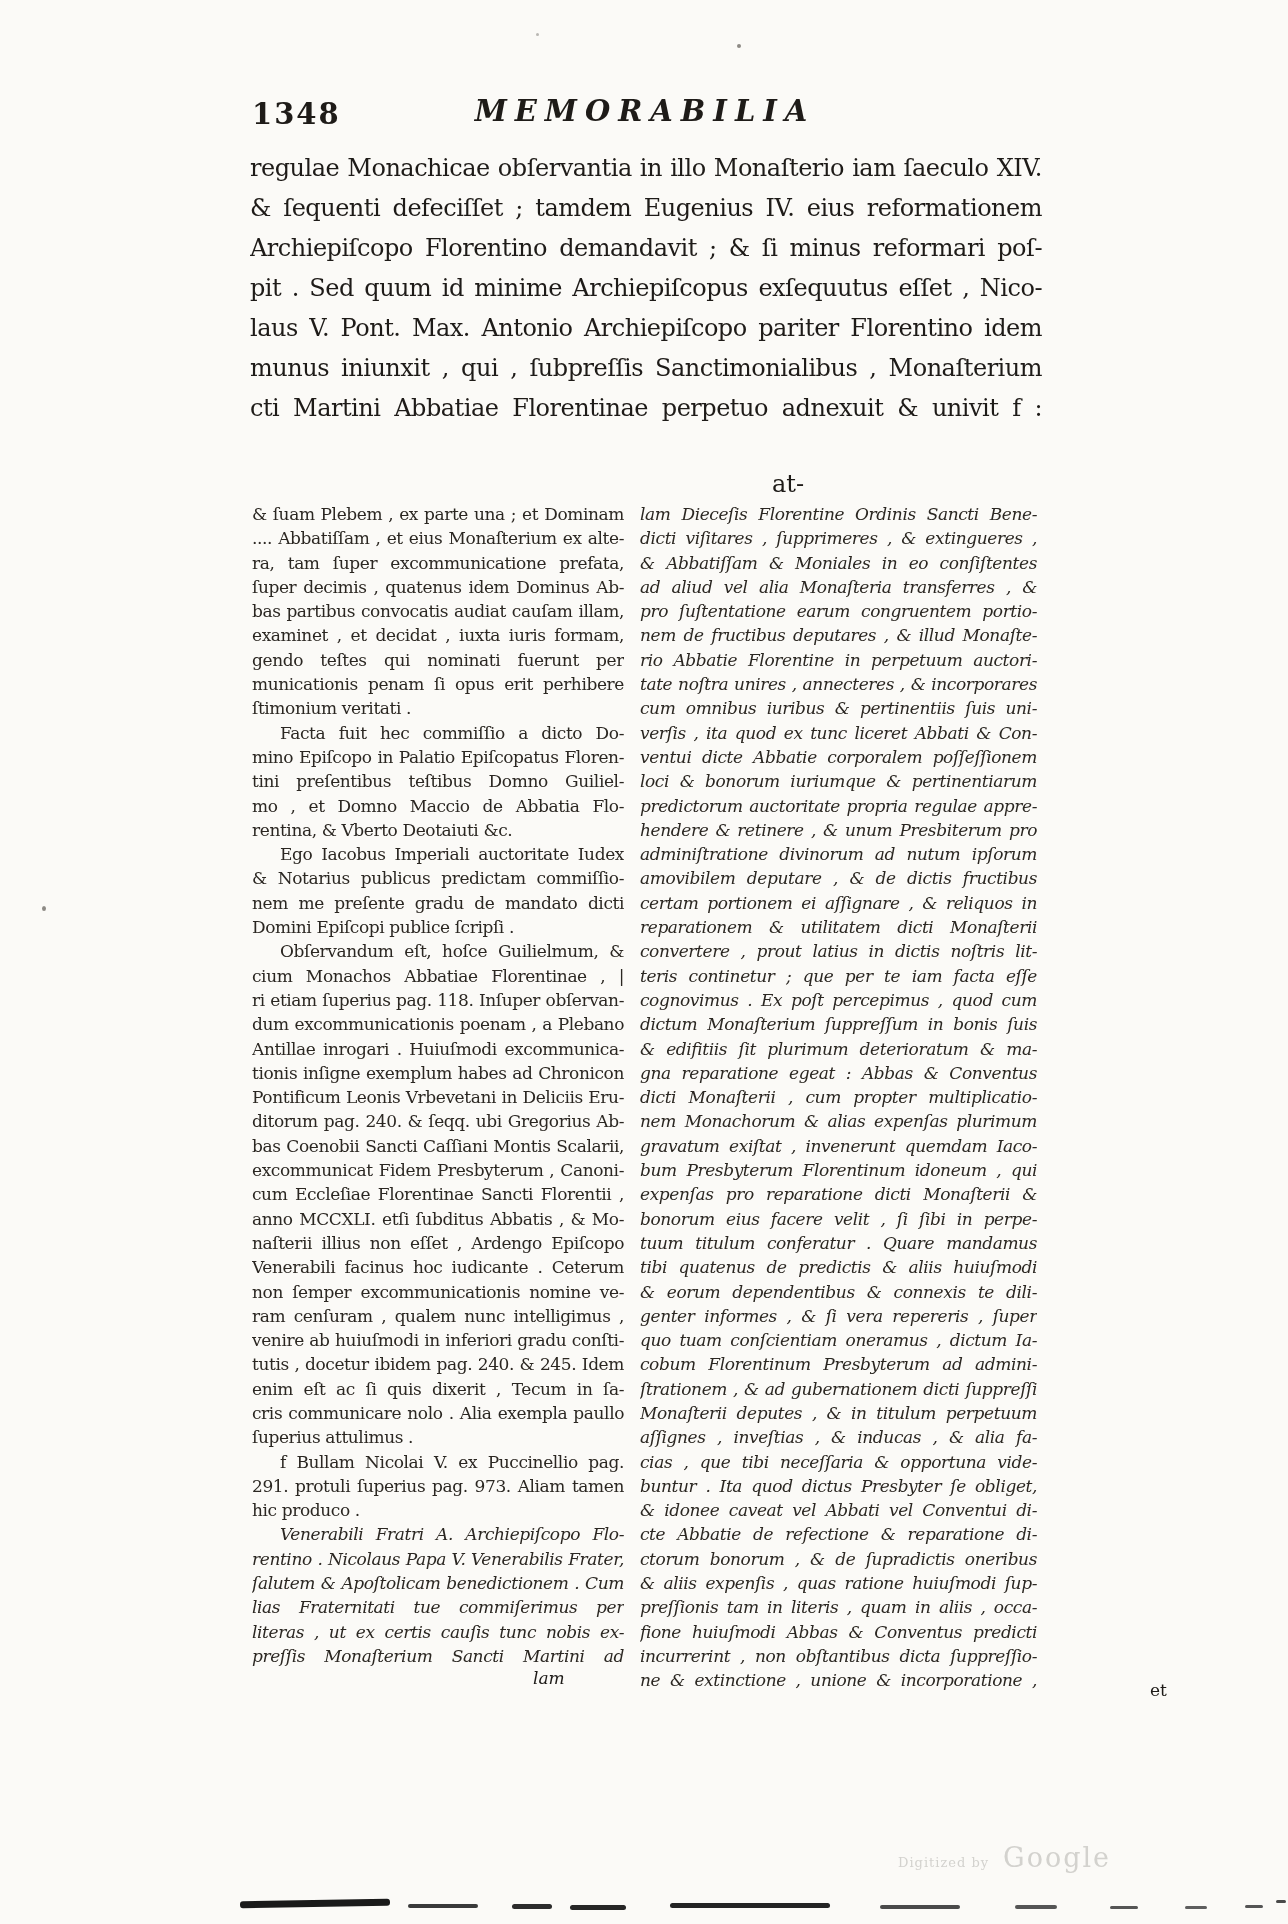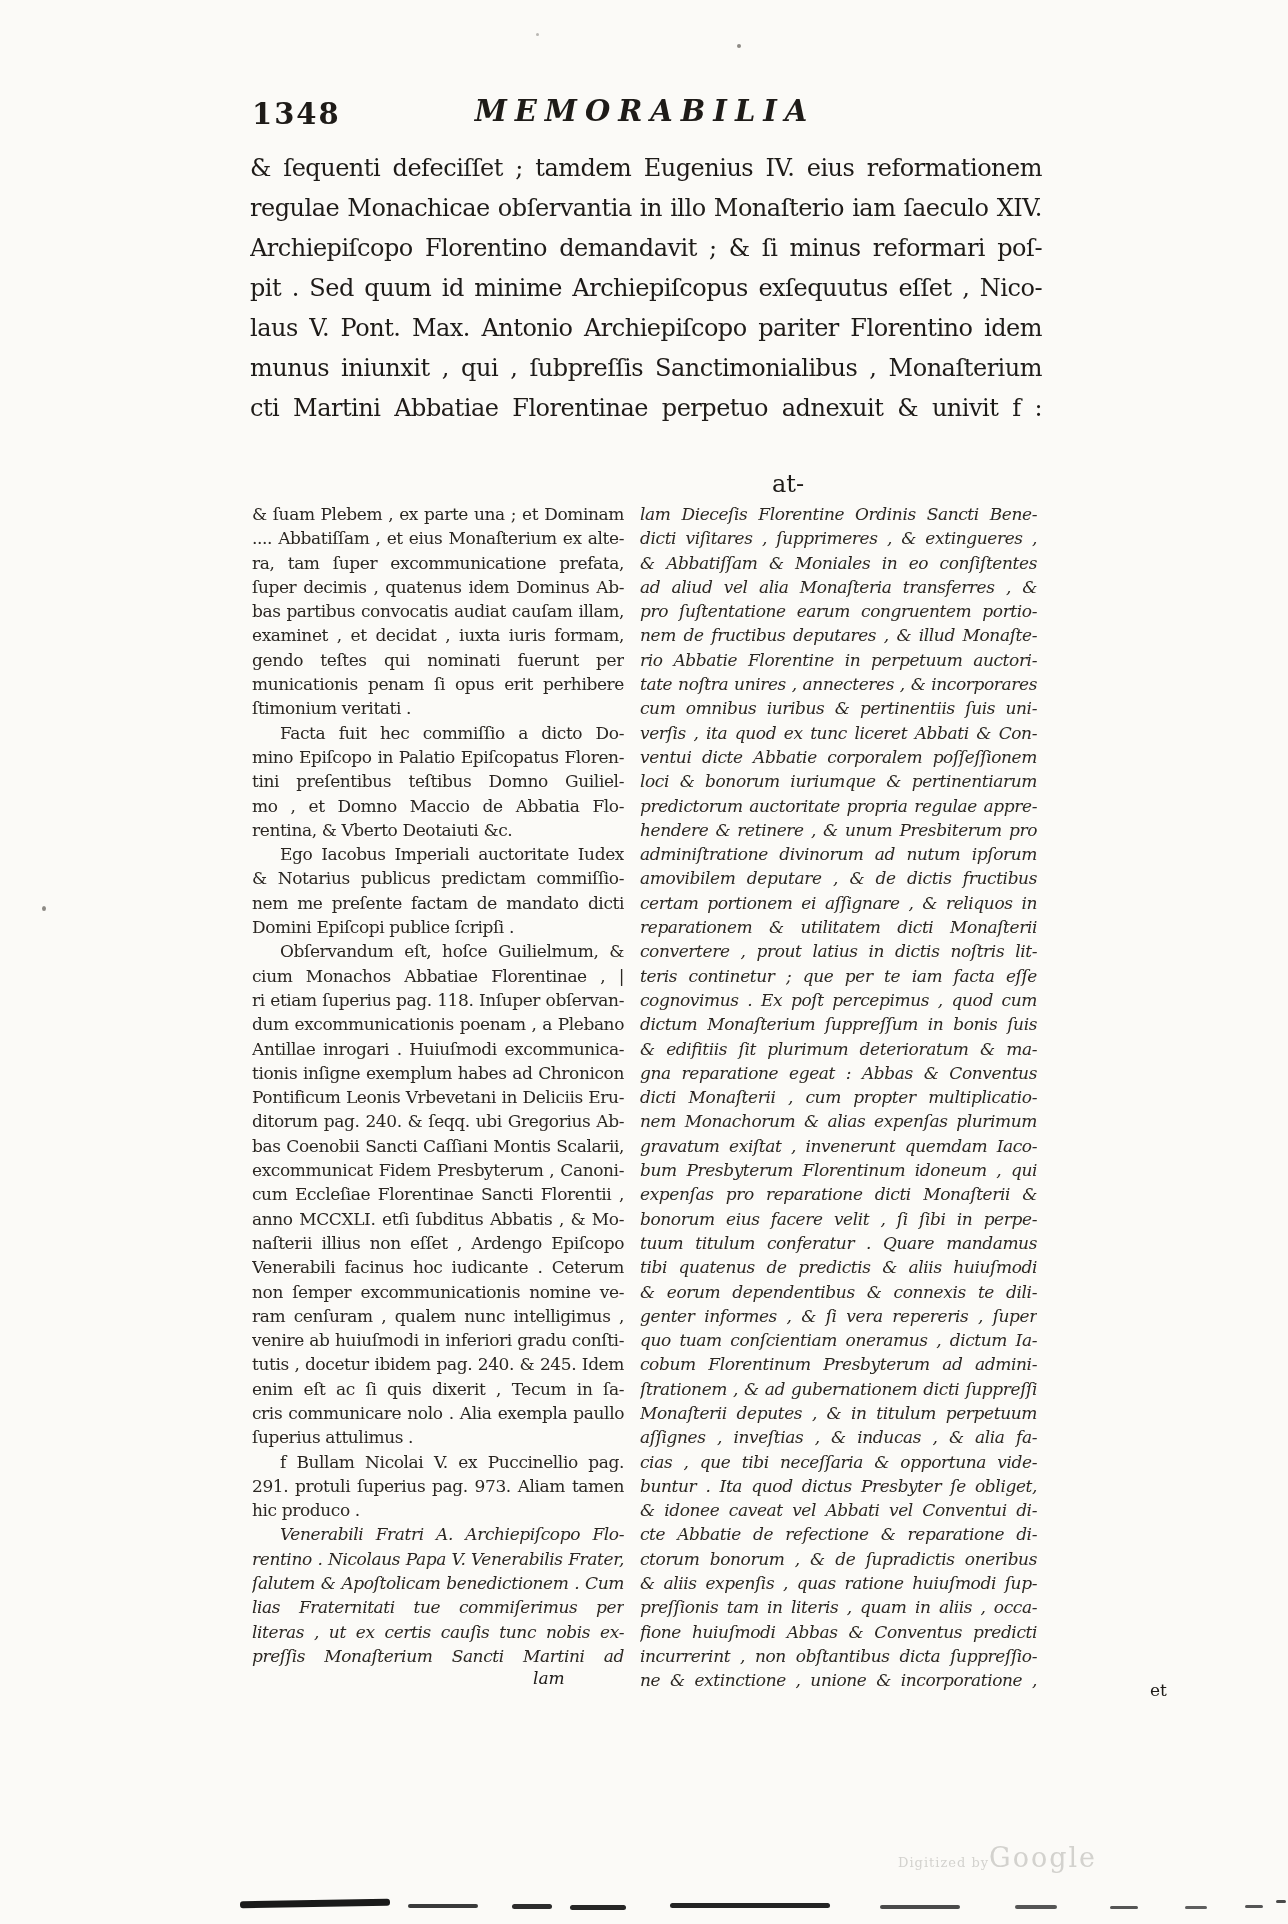--- a/index.html
+++ b/index.html
@@ -42,40 +42,40 @@
   }
   .note-line.end{text-align-last:left;-moz-text-align-last:left;}
   .note-line.indent{text-indent:28px;}
   .note-line.italic{font-style:italic;}
   .catchword{position:absolute;color:var(--ink);}
   .catchword-main{left:772px;top:470px;font-size:24px;}
   .catchword-left{left:533px;top:1668px;font-size:17px;font-style:italic;}
   .catchword-right{left:1150px;top:1680px;font-size:17px;}
   .watermark{
     position:absolute;left:898px;top:1842px;
-    display:flex;align-items:baseline;color:var(--watermark);
+    display:flex;align-items:baseline;gap:14px;color:var(--watermark);
     white-space:nowrap;
   }
   .wm-small{font-size:13px;letter-spacing:1px;}
   .wm-logo{font-size:27px;letter-spacing:2px;}
   .scan-edge{position:absolute;left:240px;top:1893px;width:1048px;height:24px;}
   .smudge{position:absolute;border-radius:3px;background:#1a1a1a;}
   .speck{position:absolute;border-radius:50%;background:#8d8a85;}
 </style>
 </head>
 <body>
 
 <div>
 
   <div class="page-number">1348</div>
   <div class="running-title">MEMORABILIA</div>
 
   <section class="main-text">
+      <div class="line main-line">regulae Monachicae obſervantia in illo Monaſterio iam ſaeculo XIV.</div>
       <div class="line main-line">&amp; ſequenti defeciſſet ; tamdem Eugenius IV. eius reformationem</div>
-      <div class="line main-line">regulae Monachicae obſervantia in illo Monaſterio iam ſaeculo XIV.</div>
       <div class="line main-line">Archiepiſcopo Florentino demandavit ; &amp; ſi minus reformari poſ-</div>
       <div class="line main-line">pit . Sed quum id minime Archiepiſcopus exſequutus eſſet , Nico-</div>
       <div class="line main-line">laus V. Pont. Max. Antonio Archiepiſcopo pariter Florentino idem</div>
       <div class="line main-line">munus iniunxit , qui , ſubpreſſis Sanctimonialibus , Monaſterium San-</div>
       <div class="line main-line">cti Martini Abbatiae Florentinae perpetuo adnexuit &amp; univit f :</div>
     </section>
 
   <div class="catchword catchword-main">at-</div>
 
   <section class="col col-left">
@@ -88,21 +88,21 @@
       <div class="line note-line">gendo teſtes qui nominati fuerunt per excom-</div>
       <div class="line note-line">municationis penam ſi opus erit perhibere te-</div>
       <div class="line note-line end">ſtimonium veritati .</div>
       <div class="line note-line indent">Facta fuit hec commiſſio a dicto Do-</div>
       <div class="line note-line">mino Epiſcopo in Palatio Epiſcopatus Floren-</div>
       <div class="line note-line">tini preſentibus teſtibus Domno Guiliel-</div>
       <div class="line note-line">mo , et Domno Maccio de Abbatia Flo-</div>
       <div class="line note-line end">rentina, &amp; Vberto Deotaiuti &amp;c.</div>
       <div class="line note-line indent">Ego Iacobus Imperiali auctoritate Iudex</div>
       <div class="line note-line">&amp; Notarius publicus predictam commiſſio-</div>
-      <div class="line note-line">nem me preſente factam de mandato dicti</div>
+      <div class="line note-line">nem me preſente gradu de mandato dicti</div>
       <div class="line note-line end">Domini Epiſcopi publice ſcripſi .</div>
       <div class="line note-line indent">Obſervandum eſt, hoſce Guilielmum, &amp; Mac-</div>
       <div class="line note-line">cium Monachos Abbatiae Florentinae , | memora-</div>
       <div class="line note-line">ri etiam ſuperius pag. 118. Inſuper obſervan-</div>
       <div class="line note-line">dum excommunicationis poenam , a Plebano</div>
       <div class="line note-line">Antillae inrogari . Huiuſmodi excommunica-</div>
       <div class="line note-line">tionis inſigne exemplum habes ad Chronicon</div>
       <div class="line note-line">Pontificum Leonis Vrbevetani in Deliciis Eru-</div>
       <div class="line note-line">ditorum pag. 240. &amp; ſeqq. ubi Gregorius Ab-</div>
       <div class="line note-line">bas Coenobii Sancti Caſſiani Montis Scalarii,</div>

